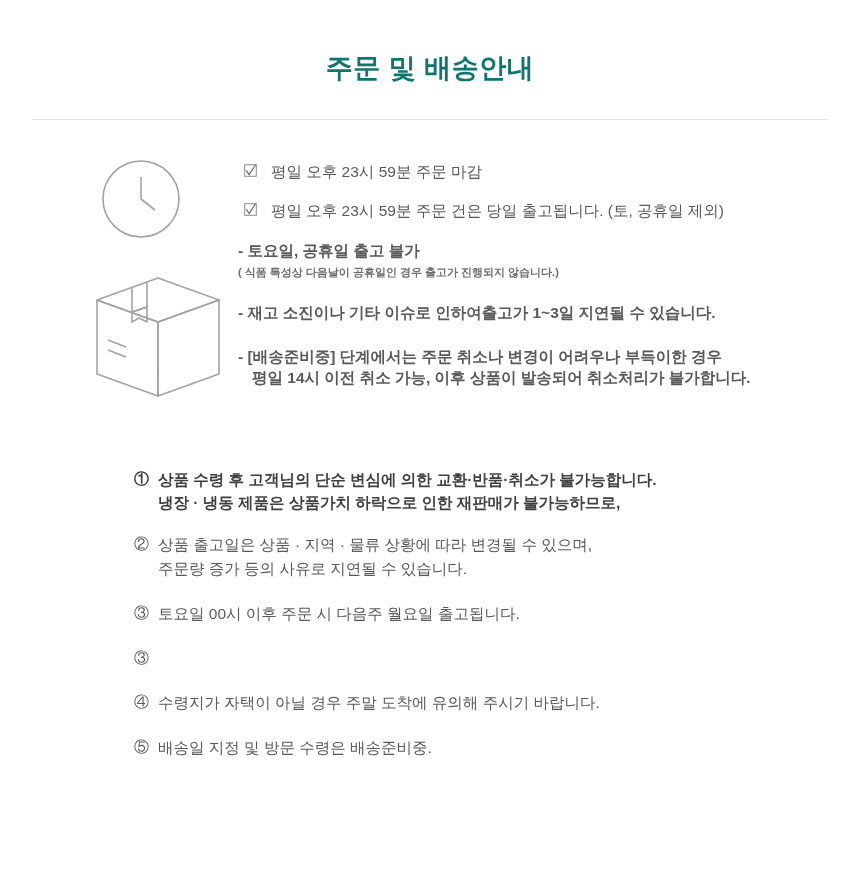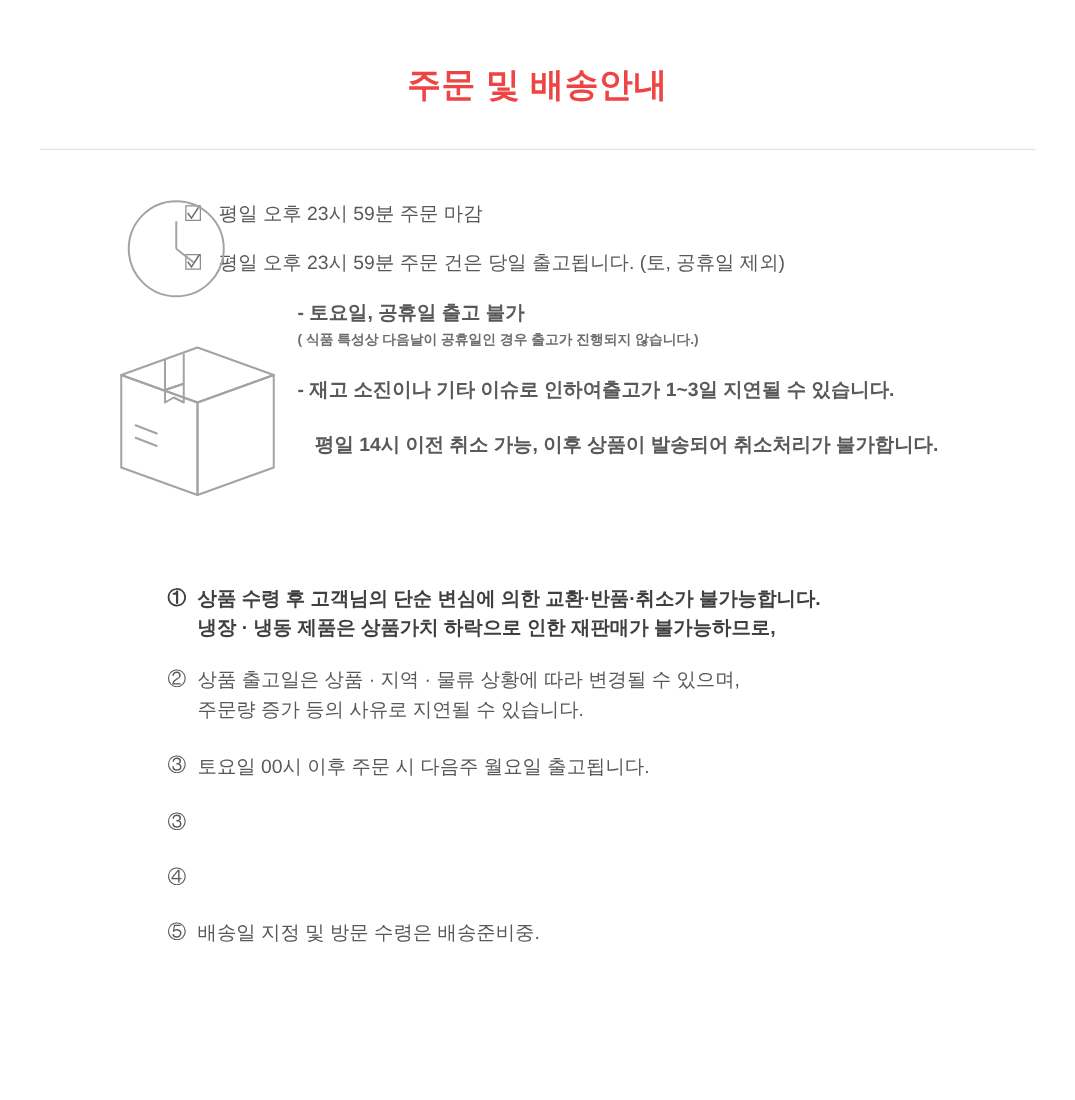--- a/index.html
+++ b/index.html
@@ -18,32 +18,33 @@
   .page {
     position: relative;
     width: 860px;
     height: 880px;
   }
   
   .title {
     text-align: center;
     font-size: 27px;
     font-weight: bold;
-    color: #ef4444;
+    color: #0f766e;
     letter-spacing: 0.5px;
     padding-top: 50px;
   }
   .title-rule {
     margin: 33px 32px 0 32px;
     border-top: 1px solid #e2e2e2;
   }
   
   .top-block {
     position: relative;
     margin-top: 34px;
+    padding-left: 96px;
   }
   .clock-wrap {
     position: absolute;
     left: 100px;
     top: 4px;
   }
   .check-list {
     margin-left: 148px;
     padding-top: 8px;
   }
@@ -186,20 +187,21 @@
 
     <div class="box-list">
       <div class="dash-item">
         <div class="dash-line">- 토요일, 공휴일 출고 불가</div>
         <div class="dash-line sub">( 식품 특성상 다음날이 공휴일인 경우 출고가 진행되지 않습니다.)</div>
       </div>
       <div class="dash-item" style="margin-top:22px;">
         <div class="dash-line">- 재고 소진이나 기타 이슈로 인하여출고가 1~3일 지연될 수 있습니다.</div>
       </div>
       <div class="dash-item" style="margin-top:22px;">
+        <div class="dash-line">- [배송준비중] 단계에서는 주문 취소나 변경이 어려우나 부득이한 경우</div>
         <div class="dash-line cont">평일 14시 이전 취소 가능, 이후 상품이 발송되어 취소처리가 불가합니다.</div>
       </div>
     </div>
   </div>
 
   <div class="notes">
 
     <div class="note strong">
       <span class="note-num">①</span>
       <span class="note-body">
@@ -222,20 +224,23 @@
         <span class="l">토요일 00시 이후 주문 시 다음주 월요일 출고됩니다.</span>
       </span>
     </div>
 
     <div class="note" style="margin-top:22px;">
       <span class="note-num">③</span>
     </div>
 
     <div class="note" style="margin-top:22px;">
       <span class="note-num">④</span>
+      <span class="note-body">
+        <span class="l">수령지가 자택이 아닐 경우 주말 도착에 유의해 주시기 바랍니다.</span>
+      </span>
     </div>
 
     <div class="note" style="margin-top:22px;">
       <span class="note-num">⑤</span>
       <span class="note-body">
         <span class="l">배송일 지정 및 방문 수령은 배송준비중.</span>
       </span>
     </div>
 
   </div>

